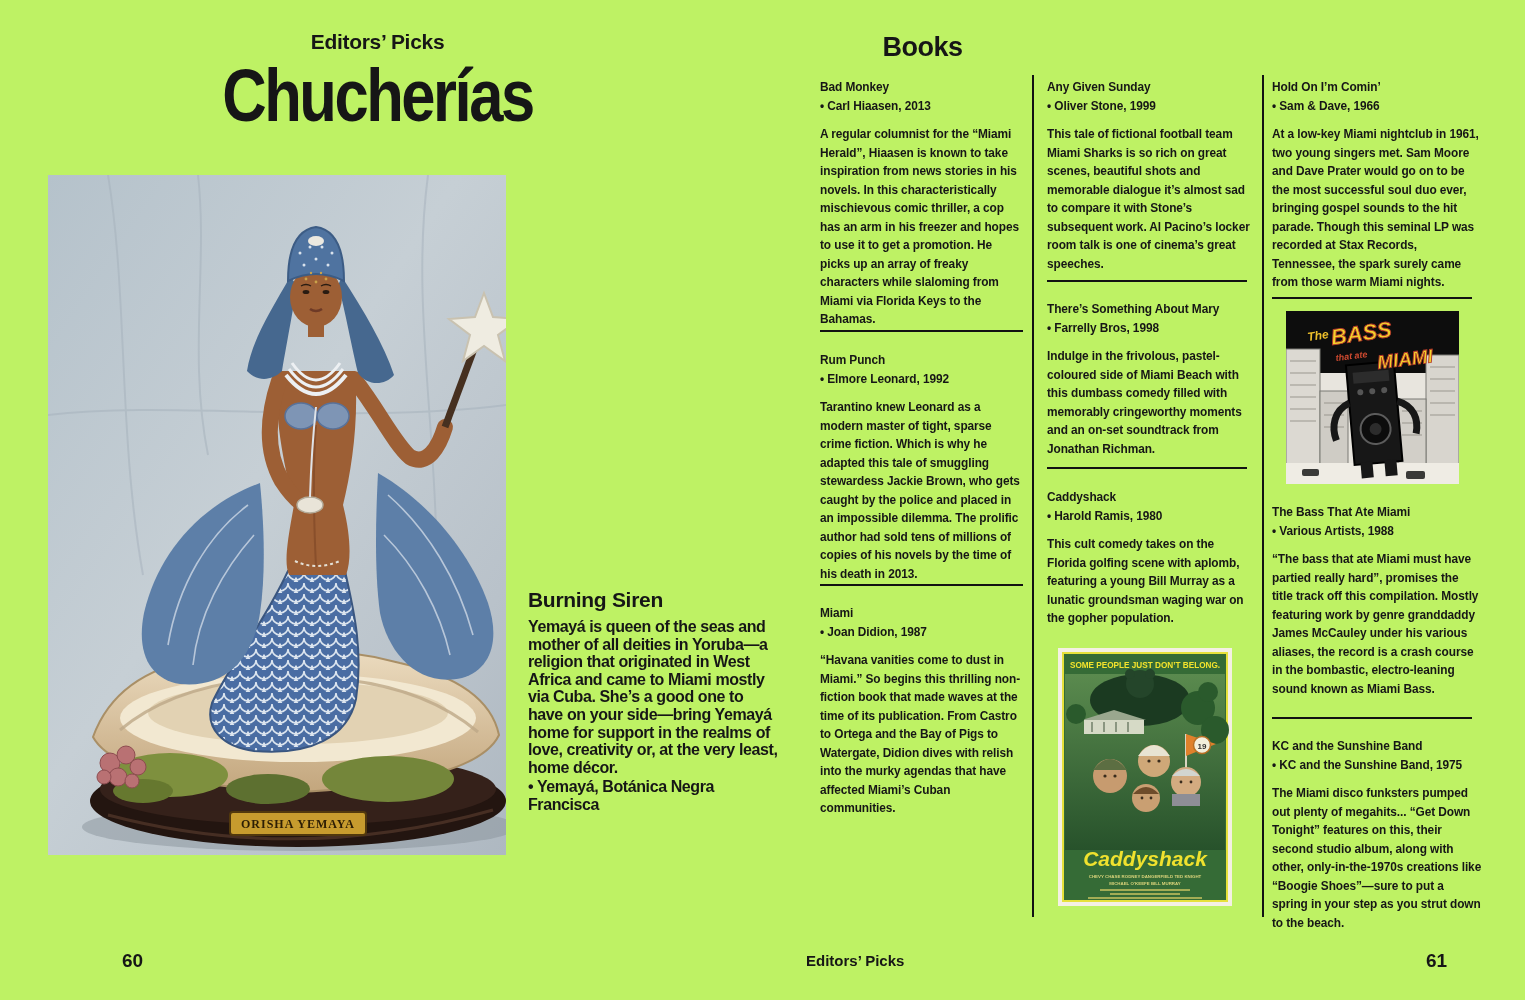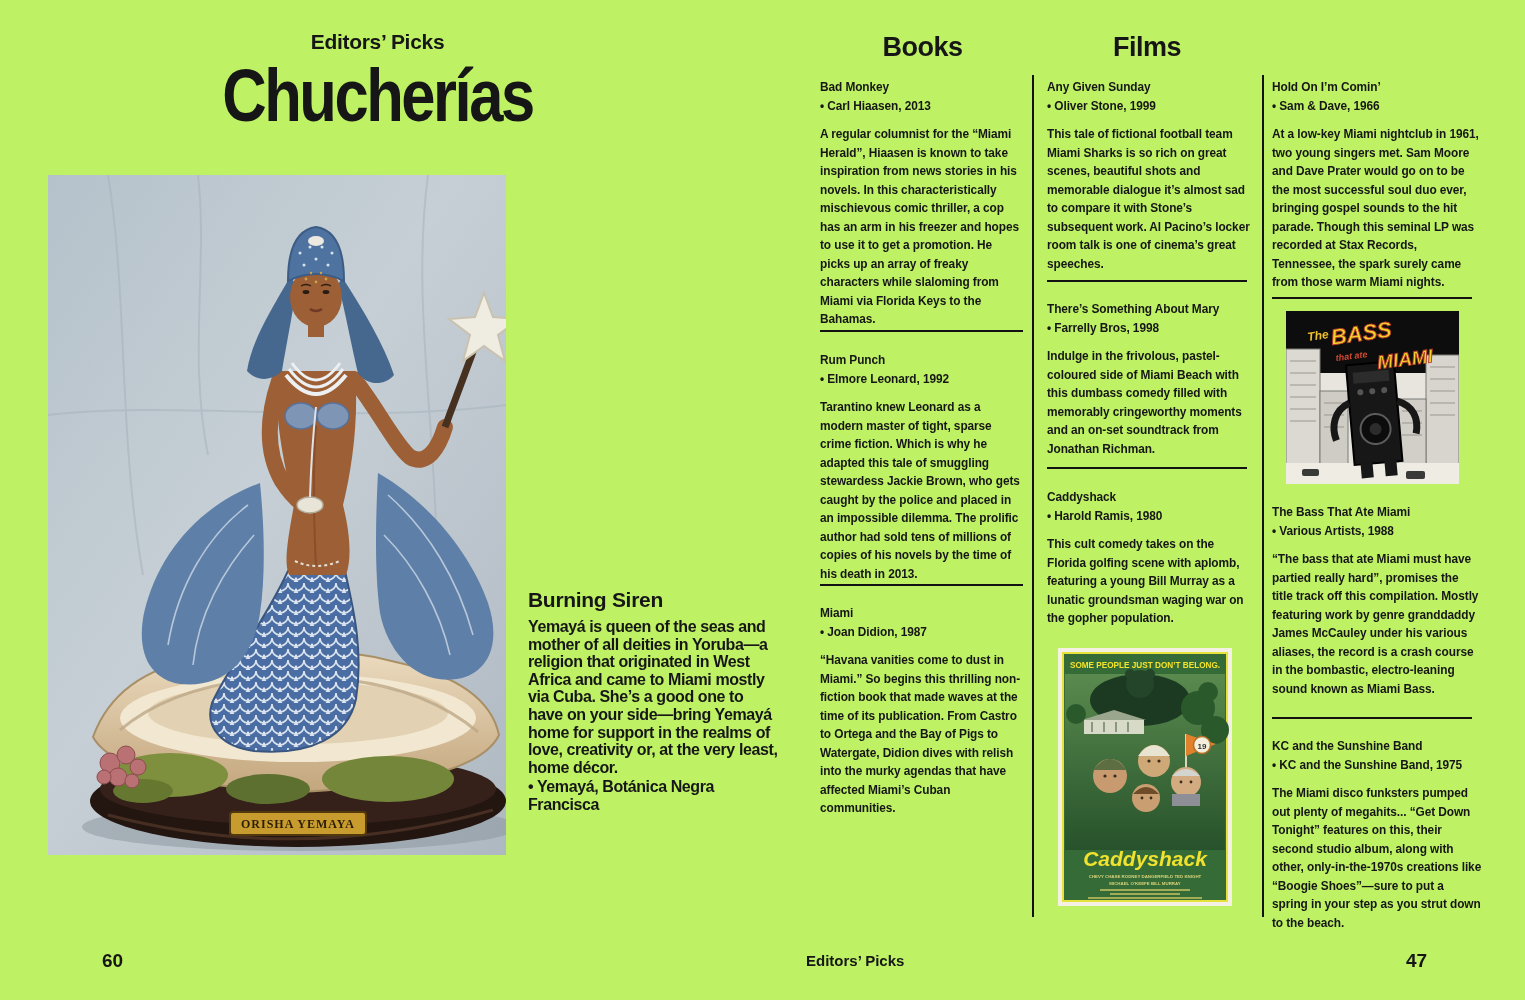--- a/index.html
+++ b/index.html
@@ -26,21 +26,21 @@
   .col-header{top:32px; font-size:27px; font-weight:bold; text-align:center; letter-spacing:-0.5px;}
   .entry{
     width:233px; font-weight:bold; font-size:13.5px; line-height:18.5px;
     letter-spacing:-0.1px; transform:scaleX(0.88); transform-origin:0 0;
   }
   .entry.music{width:239px;}
   .entry .body{margin-top:10px;}
   .rule{height:0; border-top:2px solid #121212;}
   .vrule{width:2px; background:#121212; top:75px; height:842px;}
   
-  .folio{font-size:19px; font-weight:bold;}
+  .folio{font-size:19px; font-weight:bold;margin-left:20px;}
   .footer-section{font-size:15px; font-weight:bold;}
   .art{display:block;}
 </style>
 </head>
 <body>
 
 <div id="spread">
 
   <div class="abs masthead">
     <div class="kicker">Editors’ Picks</div>
@@ -182,21 +182,20 @@
     </g>
   </svg>
 
   <div class="abs col-header" style="left:820px; width:205px;">Books</div>
 
   <div class="abs feature-block">
     <h3>Burning Siren</h3>
     <div class="feature-body">Yemayá is queen of the seas and mother of all deities in Yoruba—a religion that originated in West Africa and came to Miami mostly via Cuba. She’s a good one to have on your side—bring Yemayá home for support in the realms of love, creativity or, at the very least, home décor.</div>
     <div class="feature-credit">• Yemayá, Botánica Negra Francisca</div>
   </div>
-  <div class="abs col-header" style="left:1047px; width:200px;">Films</div>
 
   <div class="abs vrule" style="left:1032px;"></div>
   <div class="abs vrule" style="left:1262px;"></div>
 
   <div class="abs entry" style="left:820px; top:78px;">
     <div>Bad Monkey</div>
     <div>• Carl Hiaasen, 2013</div>
     <div class="body">A regular columnist for the “Miami Herald”, Hiaasen is known to take inspiration from news stories in his novels. In this characteristically mischievous comic thriller, a cop has an arm in his freezer and hopes to use it to get a promotion. He picks up an array of freaky characters while slaloming from Miami via Florida Keys to the Bahamas.</div>
   </div>
   <div class="abs rule" style="left:820px; top:330px; width:203px;"></div>
@@ -368,15 +367,15 @@
   </div>
   <div class="abs rule" style="left:1272px; top:717px; width:200px;"></div>
   <div class="abs entry music" style="left:1272px; top:737px;">
     <div>KC and the Sunshine Band</div>
     <div>• KC and the Sunshine Band, 1975</div>
     <div class="body">The Miami disco funksters pumped out plenty of megahits... “Get Down Tonight” features on this, their second studio album, along with other, only-in-the-1970s creations like “Boogie Shoes”—sure to put a spring in your step as you strut down to the beach.</div>
   </div>
 
   <div class="abs folio" style="left:102px; top:950px;">60</div>
   <div class="abs footer-section" style="left:806px; top:952px;">Editors’ Picks</div>
-  <div class="abs folio" style="left:1406px; top:950px;">47</div>
+  <div class="abs folio" style="left:1406px; top:950px;">61</div>
 
 </div>
 
 </body></html>

